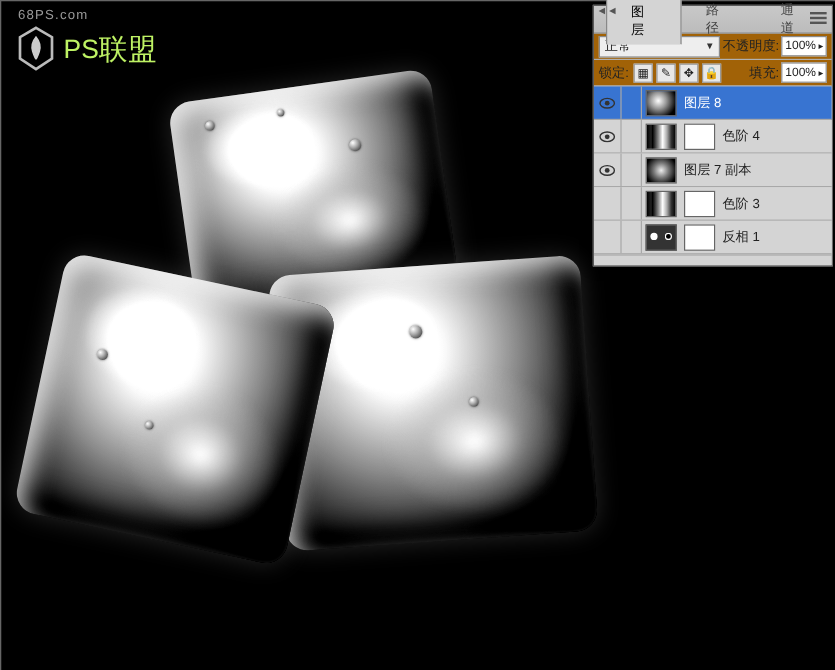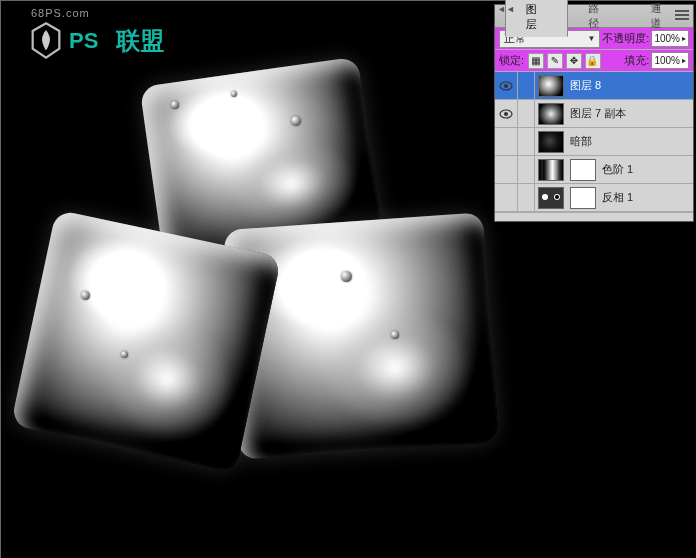--- a/index.html
+++ b/index.html
@@ -1,42 +1,42 @@
 <!DOCTYPE html>
 <html><head>
 <meta charset="utf-8">
 <style>
 body{margin:0;padding:0;background:#888;font-family:"Microsoft YaHei",Arial,sans-serif;font-size:11px;overflow:hidden}
 .container{position:relative;width:696px;height:558px;border:1px solid #666;background:#999}
 .canvas{position:absolute;left:0;top:0;width:696px;height:558px;background:#000;overflow:hidden}
-.watermark{position:absolute;left:28px;top:6px;display:flex;align-items:center;gap:6px}
+.watermark{position:absolute;left:12px;top:6px;display:flex;align-items:center;gap:6px}
 .wm-url{color:#999;font-size:11px;letter-spacing:1px;margin-left:2px}
 .wm-main{display:flex;align-items:center;margin-top:2px}
 .wm-logo{width:34px;height:40px;position:relative}
 .wm-logo svg{width:100%;height:100%}
-.wm-text{color:#14b8a6;font-size:22px;font-weight:bold;margin-left:6px;display:flex;align-items:center;gap:18px}
+.wm-text{color:#bef264;font-size:22px;font-weight:normal;margin-left:6px;display:flex;align-items:center;gap:0}
 .wm-text .cn{font-size:24px}
 .ice{position:absolute;left:30px;top:70px;width:450px;height:400px}
 .cube{position:absolute;border-radius:18px;background:radial-gradient(ellipse at 40% 30%,#fff 0%,#ddd 18%,#888 45%,#222 75%,#000 95%);box-shadow:inset 8px 8px 20px rgba(255,255,255,.7),inset -12px -12px 24px rgba(0,0,0,.8),0 0 20px rgba(255,255,255,.15);filter:contrast(1.3)}
 .cube::before{content:"";position:absolute;top:8%;left:12%;width:40%;height:35%;background:radial-gradient(ellipse,#fff 0%,rgba(255,255,255,.3) 50%,transparent 80%);border-radius:50%;filter:blur(3px)}
 .cube::after{content:"";position:absolute;bottom:10%;right:10%;width:55%;height:50%;background:radial-gradient(ellipse,rgba(255,255,255,.8) 0%,rgba(180,180,180,.4) 40%,transparent 75%);border-radius:50%;filter:blur(4px)}
 .c1{left:120px;top:0;width:220px;height:180px;transform:rotate(-8deg)}
 .c2{left:0;top:160px;width:230px;height:220px;transform:rotate(12deg)}
 .c3{left:200px;top:150px;width:260px;height:230px;transform:rotate(-4deg)}
 .drops{position:absolute;inset:0;pointer-events:none}
 .drop{position:absolute;border-radius:50%;background:radial-gradient(circle at 30% 30%,#fff,#aaa 40%,#333 90%);box-shadow:0 0 2px rgba(0,0,0,.6)}
 .panel{position:absolute;right:3px;top:3px;width:198px;background:#d4d4d4;border:1px solid #5a5a5a;font-size:11px;color:#222;box-shadow:-2px 2px 8px rgba(0,0,0,.4)}
 .tabs{display:flex;align-items:center;height:22px;border-bottom:1px solid #888;background:linear-gradient(#c8c8c8,#bcbcbc);position:relative}
 .tab{padding:3px 20px 4px;cursor:pointer;color:#444;border-right:1px solid transparent}
 .tab.active{background:#d4d4d4;border:1px solid #888;border-bottom:1px solid #d4d4d4;margin-bottom:-1px;margin-top:1px;color:#000}
 .tab-menu{position:absolute;right:4px;top:4px;cursor:pointer}
 .tab-menu svg{width:14px;height:12px}
 .collapse{position:absolute;left:2px;top:-1px;font-size:9px;color:#555;cursor:pointer}
 .row{display:flex;align-items:center;height:21px;padding:0 4px;gap:2px;border-bottom:1px solid #b0b0b0}
-.row.top{background:#d946ef}
+.row.top{background:#a16207}
 .dropdown{border:1px solid #8a8a8a;background:#eee;height:16px;display:flex;align-items:center;padding:0 4px;font-size:11px;min-width:0}
 .dropdown .chev{margin-left:auto;font-size:8px;color:#333}
 .label{color:#222;white-space:nowrap}
 .pct{border:1px solid #8a8a8a;background:#fff;height:15px;padding:0 2px;font-size:10px;display:flex;align-items:center}
 .pct .chev{margin-left:2px;font-size:8px}
 .lock-icons{display:flex;gap:3px;margin-left:2px}
 .lock-icons span{width:14px;height:14px;display:inline-flex;align-items:center;justify-content:center;border:1px solid #999;background:#e8e8e8;font-size:10px}
 .layers{background:#d4d4d4;max-height:200px}
 .layer{display:flex;align-items:center;height:27px;border-bottom:1px solid #a8a8a8;background:#d4d4d4}
 .layer.selected{background:#3874d1;color:#fff}
@@ -144,46 +144,52 @@
             <svg viewBox="0 0 14 10">
               <ellipse cx="7" cy="5" rx="6" ry="4" fill="none" stroke="#333" stroke-width="1.2"></ellipse>
               <circle cx="7" cy="5" r="2" fill="#333"></circle>
             </svg>
           </div>
         <div class="link-col"></div>
         <div class="thumb ice-t"></div>
         <span class="lname">图层 8</span>
       </div>
 
-
       <div class="layer">
         <div class="eye">
             <svg viewBox="0 0 14 10">
               <ellipse cx="7" cy="5" rx="6" ry="4" fill="none" stroke="#333" stroke-width="1.2"></ellipse>
               <circle cx="7" cy="5" r="2" fill="#333"></circle>
             </svg>
           </div>
         <div class="link-col"></div>
+        <div class="thumb hist"></div>
+        <div class="thumb white"></div>
+        <span class="lname">色阶 4</span>
+      </div>
+
+      <div class="layer">
+        <div class="eye">
+            <svg viewBox="0 0 14 10">
+              <ellipse cx="7" cy="5" rx="6" ry="4" fill="none" stroke="#333" stroke-width="1.2"></ellipse>
+              <circle cx="7" cy="5" r="2" fill="#333"></circle>
+            </svg>
+          </div>
+        <div class="link-col"></div>
         <div class="thumb ice-t2"></div>
         <span class="lname">图层 7 副本</span>
       </div>
 
-      <div class="layer">
-        <div class="eye"></div>
-        <div class="link-col"></div>
-        <div class="thumb dark"></div>
-        <span class="lname">暗部</span>
-      </div>
 
       <div class="layer">
         <div class="eye"></div>
         <div class="link-col"></div>
         <div class="thumb hist"></div>
         <div class="thumb white"></div>
-        <span class="lname">色阶 1</span>
+        <span class="lname">色阶 3</span>
       </div>
 
       <div class="layer">
         <div class="eye"></div>
         <div class="link-col"></div>
         <div class="thumb inv"></div>
         <div class="thumb white"></div>
         <span class="lname">反相 1</span>
       </div>
 

